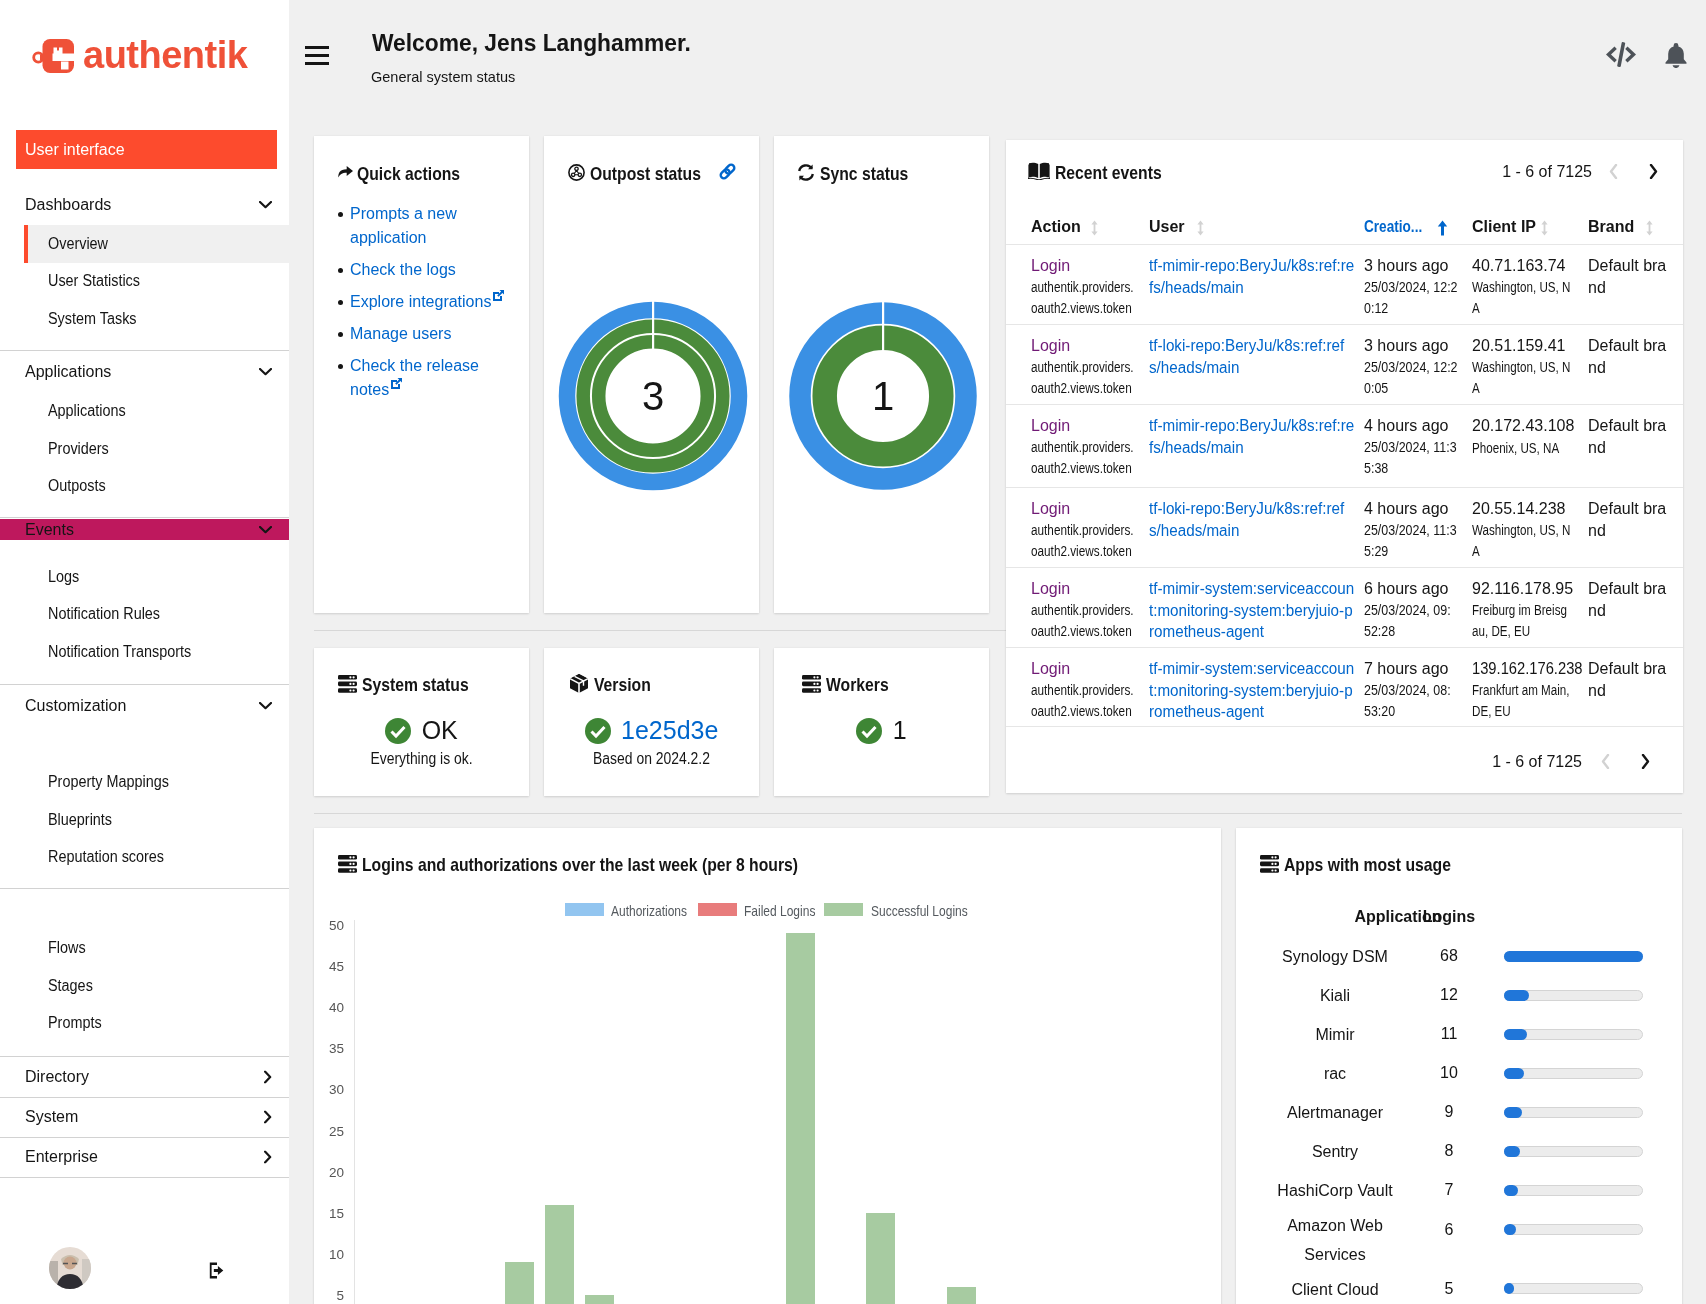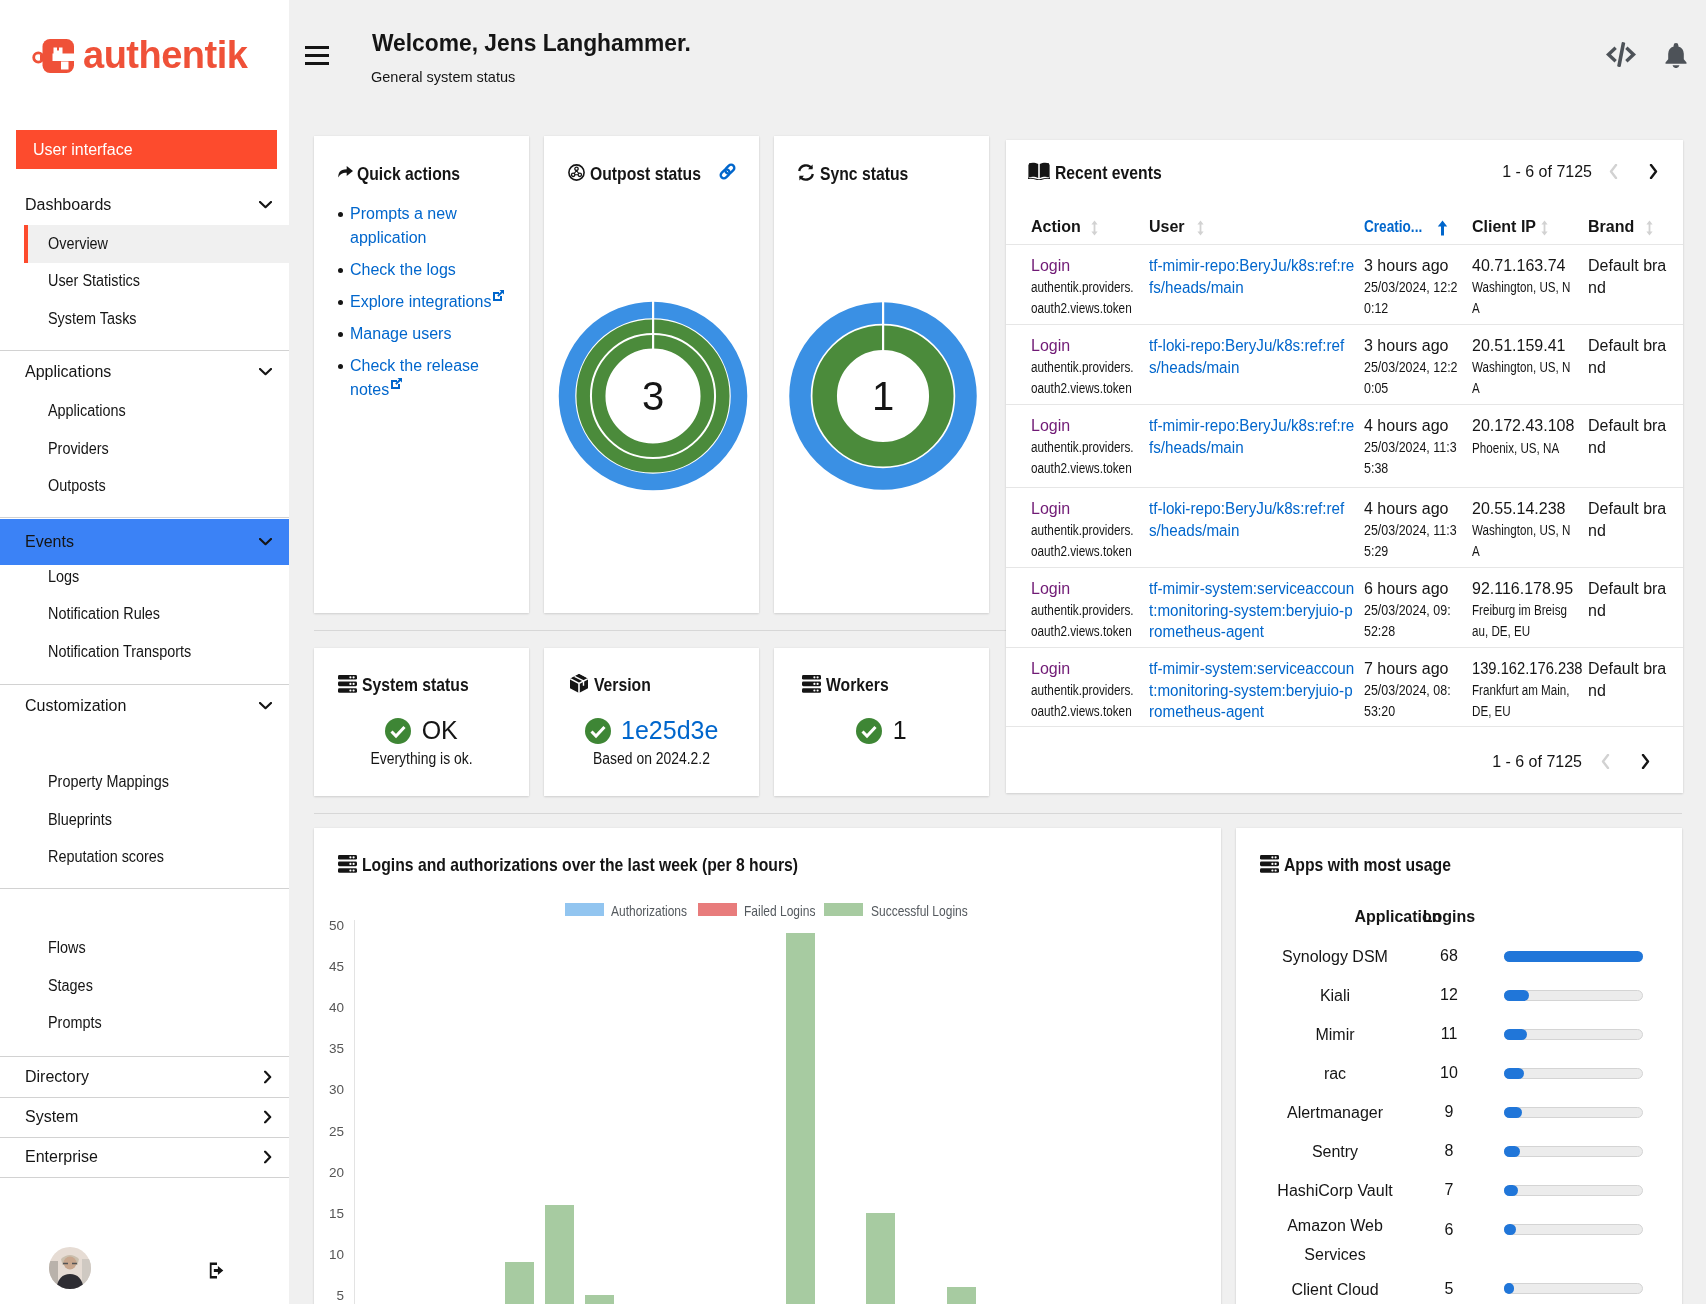--- a/index.html
+++ b/index.html
@@ -1,21 +1,21 @@
 <!DOCTYPE html>
 <html><head>
 <meta charset="utf-8">
 <style>
 * { margin:0; padding:0; box-sizing:border-box; }
 html,body { width:1706px; height:1304px; overflow:hidden; }
 body { font-family:"Liberation Sans",sans-serif; background:#f0f0f0; position:relative; color:#151515; }
 .abs { position:absolute; }
 
 #sidebar { position:absolute; left:0; top:0; width:289px; height:1304px; background:#fff; }
-.ui-btn { position:absolute; left:16px; top:130px; width:261px; height:39px; background:#fd4b2d; color:#fff; font-size:16px; line-height:39px; padding-left:17px; }
+.ui-btn { position:absolute; left:16px; top:130px; width:261px; height:39px; background:#fd4b2d; color:#fff; font-size:16px; line-height:39px; padding-left:9px; }
 .navhead { position:absolute; left:0; width:289px; font-size:16px; color:#151515; }
 .navhead span.t { position:absolute; left:25px; top:50%; transform:translateY(-50%); }
 .navhead .chev { position:absolute; right:17px; top:50%; transform:translateY(-50%); }
 .navsub { position:absolute; left:24px; width:265px; font-size:16px; color:#151515; }
 .navsub span.t { position:absolute; left:24px; top:50%; transform:translateY(-50%) scaleX(0.9); transform-origin:left center; }
 .navsub.sel { background:#f0f0f0; border-left:4px solid #fd4b2d; }
 .navsub.sel span.t { left:20px; }
 .sep { position:absolute; left:0; width:289px; height:1px; background:#d2d2d2; }
 
 #burger { position:absolute; left:305px; top:46px; width:24px; height:19px; }
@@ -70,21 +70,21 @@
       <svg class="chev" width="13" height="8" viewBox="0 0 13 8">
         <path d="M1 1 L6.5 6.2 L12 1" fill="none" stroke="#151515" stroke-width="2.2" stroke-linecap="round" stroke-linejoin="round"></path>
       </svg>
     </div>
   <div class="navhead" style="top:352px;height:40px;">
       <span class="t">Applications</span>
       <svg class="chev" width="13" height="8" viewBox="0 0 13 8">
         <path d="M1 1 L6.5 6.2 L12 1" fill="none" stroke="#151515" stroke-width="2.2" stroke-linecap="round" stroke-linejoin="round"></path>
       </svg>
     </div>
-  <div class="navhead" style="top:519px;height:46px;background:#3b82f6;padding-left:35px;">
+  <div class="navhead" style="top:519px;height:21px;background:#be185d;padding-left:35px;">
       <span class="t">Events</span>
       <svg class="chev" width="13" height="8" viewBox="0 0 13 8">
         <path d="M1 1 L6.5 6.2 L12 1" fill="none" stroke="#151515" stroke-width="2.2" stroke-linecap="round" stroke-linejoin="round"></path>
       </svg>
     </div>
   <div class="navhead" style="top:686px;height:40px;">
       <span class="t">Customization</span>
       <svg class="chev" width="13" height="8" viewBox="0 0 13 8">
         <path d="M1 1 L6.5 6.2 L12 1" fill="none" stroke="#151515" stroke-width="2.2" stroke-linecap="round" stroke-linejoin="round"></path>
       </svg>

